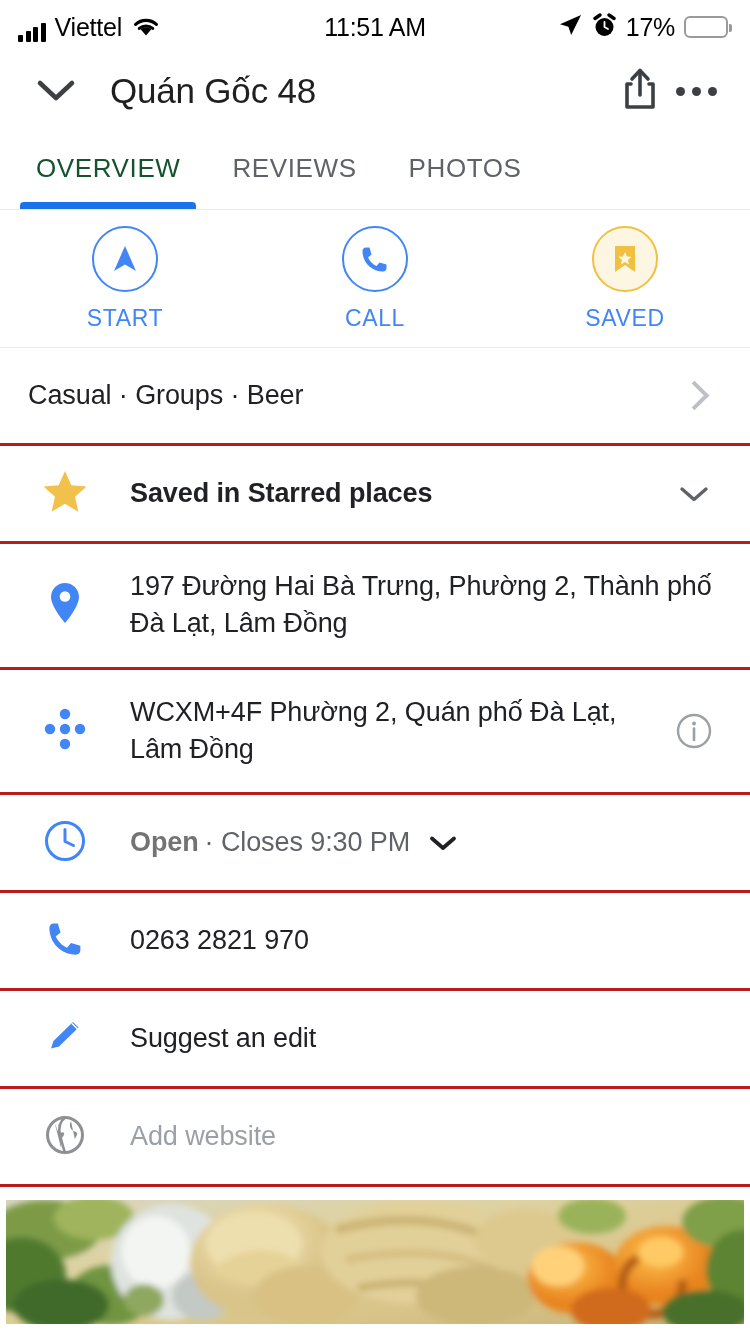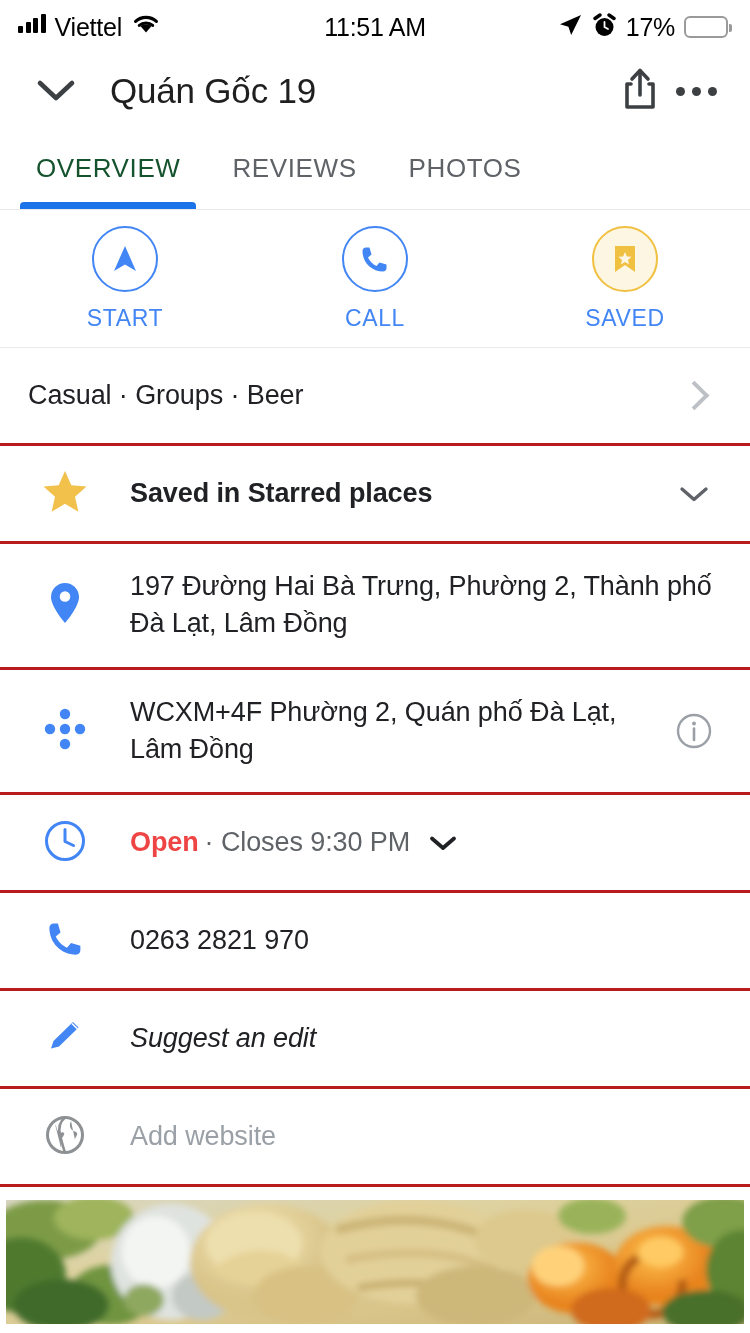--- a/index.html
+++ b/index.html
@@ -20,21 +20,21 @@
   .status-bar {
     height: 54px;
     display: flex;
     align-items: center;
     padding: 0 22px 0 18px;
     box-sizing: border-box;
     position: relative;
   }
   .sb-left {
     display: flex;
-    align-items: flex-start;
+    align-items: flex-end;
     gap: 9px;
   }
   .sb-carrier {
     font-size: 25px;
     color: #000;
     letter-spacing: -0.2px;
   }
   .signal-bars {
     display: flex;
     align-items: flex-end;
@@ -227,21 +227,21 @@
     flex: 1;
     padding: 24px 0;
   }
   .row-text {
     font-size: 27px;
     color: #202124;
     line-height: 1.38;
     letter-spacing: -0.1px;
   }
   .row-text.muted { color: #9aa0a6; }
-  .row-text.italic { font-style: italic; }
+  .row-text.italic { }
   .row-trail {
     flex: none;
     width: 60px;
     display: flex;
     align-items: center;
     justify-content: center;
   }
 
   .row-cat { min-height: 98px; }
   .row-cat .row-body { padding-left: 28px; }
@@ -255,21 +255,21 @@
   }
 
   .hours-line {
     font-size: 27px;
     letter-spacing: -0.1px;
     display: flex;
     align-items: center;
     gap: 0;
   }
   .hours-open {
-    color: #ef4444;
+    color: #737373;
     font-weight: bold;
   }
   .hours-rest {
     color: #5f6368;
     margin-left: 6px;
   }
   .hours-chev { margin-left: 18px; display: flex; align-items: center; }
 
   .chev-right {
     width: 17px; height: 17px;
@@ -339,21 +339,21 @@
     </span>
   </div>
 </div>
 
 <div class="header">
   <div class="hdr-back">
     <svg width="40" height="26" viewBox="0 0 40 26">
       <path d="M4 5 L20 20 L36 5" stroke="#3c4043" stroke-width="4.6" fill="none" stroke-linecap="round" stroke-linejoin="round"></path>
     </svg>
   </div>
-  <div class="hdr-title">Quán Gốc 19</div>
+  <div class="hdr-title">Quán Gốc 48</div>
   <div class="hdr-spacer"></div>
   <div class="hdr-btn">
     <span>
       <svg width="40" height="44" viewBox="0 0 40 44">
         <path d="M11 17 L7 17 L7 40 L33 40 L33 17 L29 17" stroke="#3c4043" stroke-width="3.6" fill="none" stroke-linecap="round" stroke-linejoin="round"></path>
         <path d="M20 28 L20 4" stroke="#3c4043" stroke-width="3.6" fill="none" stroke-linecap="round"></path>
         <path d="M12 12 L20 3.5 L28 12" stroke="#3c4043" stroke-width="3.6" fill="none" stroke-linecap="round" stroke-linejoin="round"></path>
       </svg>
     </span>
   </div>

